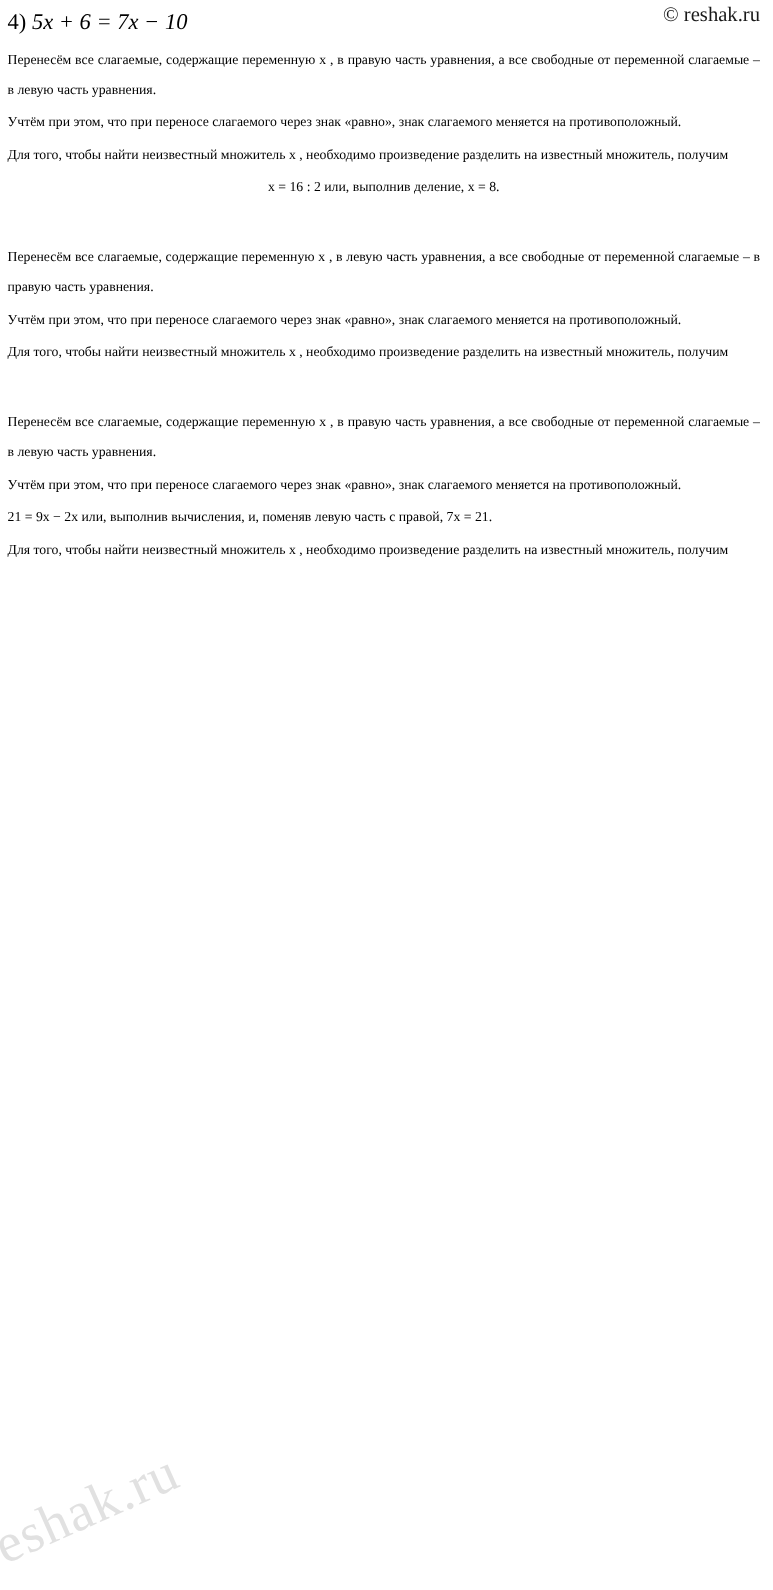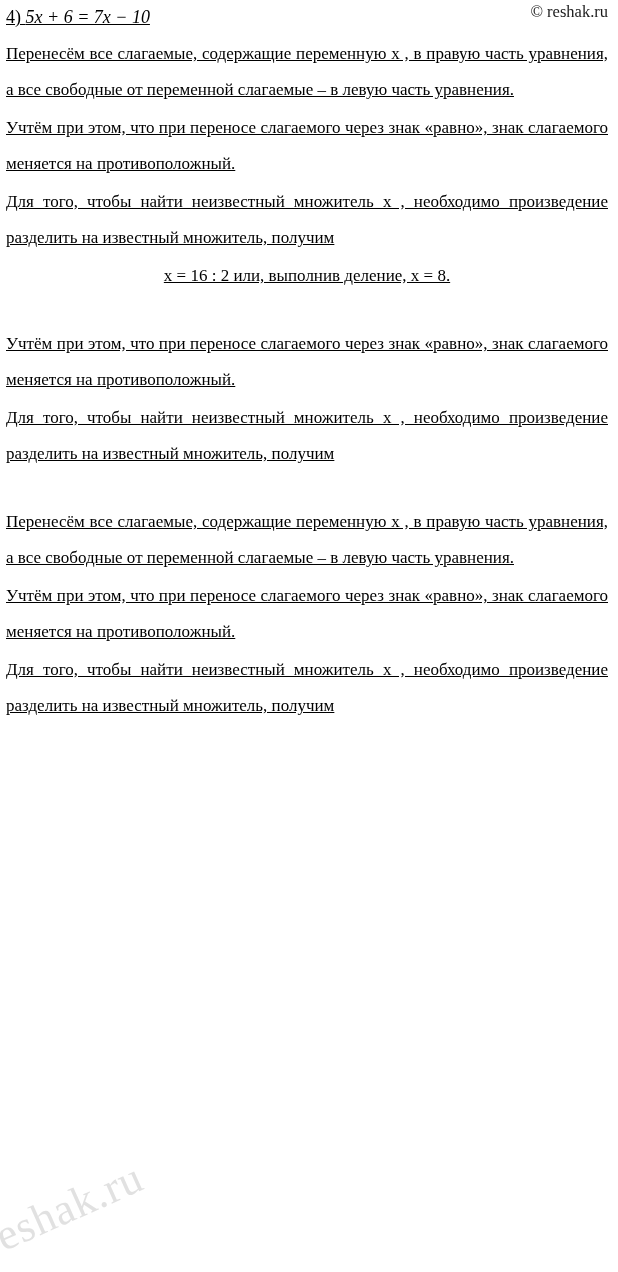--- a/index.html
+++ b/index.html
@@ -40,31 +40,30 @@
     font-size: 44px;
     color: rgba(120,120,120,0.22);
     transform: rotate(-24deg);
     transform-origin: left bottom;
     letter-spacing: 1px;
     pointer-events: none;
     white-space: nowrap;
   }
   .task {
     margin: 0 0 0 0;
-    text-decoration: underline;
   }
   .task-header {
     font-size: 18px;
     line-height: 26px;
     margin: 0 0 6px 0;
     white-space: nowrap;
   }
   .para {
-    font-size: 17px;
-    line-height: 36px;
+    font-size: 11px;
+    line-height: 24px;
     text-align: justify;
     text-justify: inter-word;
     margin: 0 0 2px 0;
   }
   .para.nojust {
     text-align: center;
   }
   .gap-lg { height: 30px; }
 </style>
 </head>
@@ -81,26 +80,28 @@
     </div>
     <p class="para">Перенесём все слагаемые, содержащие переменную  x , в правую часть уравнения, а все свободные от переменной слагаемые – в левую часть уравнения.</p>
     <p class="para">Учтём при этом, что при переносе слагаемого через знак «равно», знак слагаемого меняется на противоположный.</p>
     <p class="para">Для того, чтобы найти неизвестный множитель  x , необходимо произведение разделить на известный множитель, получим</p>
     <p class="para nojust">x = 16 : 2  или, выполнив деление,  x = 8.</p>
   </div>
 
   <div class="gap-lg"></div>
 
   <div class="task">
+    <p class="para">Перенесём все слагаемые, содержащие переменную  x , в левую часть уравнения, а все свободные от переменной слагаемые – в правую часть уравнения.</p>
     <p class="para">Учтём при этом, что при переносе слагаемого через знак «равно», знак слагаемого меняется на противоположный.</p>
     <p class="para">Для того, чтобы найти неизвестный множитель  x , необходимо произведение разделить на известный множитель, получим</p>
   </div>
 
   <div class="gap-lg"></div>
 
   <div class="task">
     <p class="para">Перенесём все слагаемые, содержащие переменную  x , в правую часть уравнения, а все свободные от переменной слагаемые – в левую часть уравнения.</p>
     <p class="para">Учтём при этом, что при переносе слагаемого через знак «равно», знак слагаемого меняется на противоположный.</p>
+    <p class="para">21 = 9x − 2x  или, выполнив вычисления, и, поменяв левую часть с правой,  7x = 21.</p>
     <p class="para">Для того, чтобы найти неизвестный множитель  x , необходимо произведение разделить на известный множитель, получим</p>
   </div>
 
   <div class="watermark-diag">reshak.ru</div>
 </div>
 
 </body></html>

